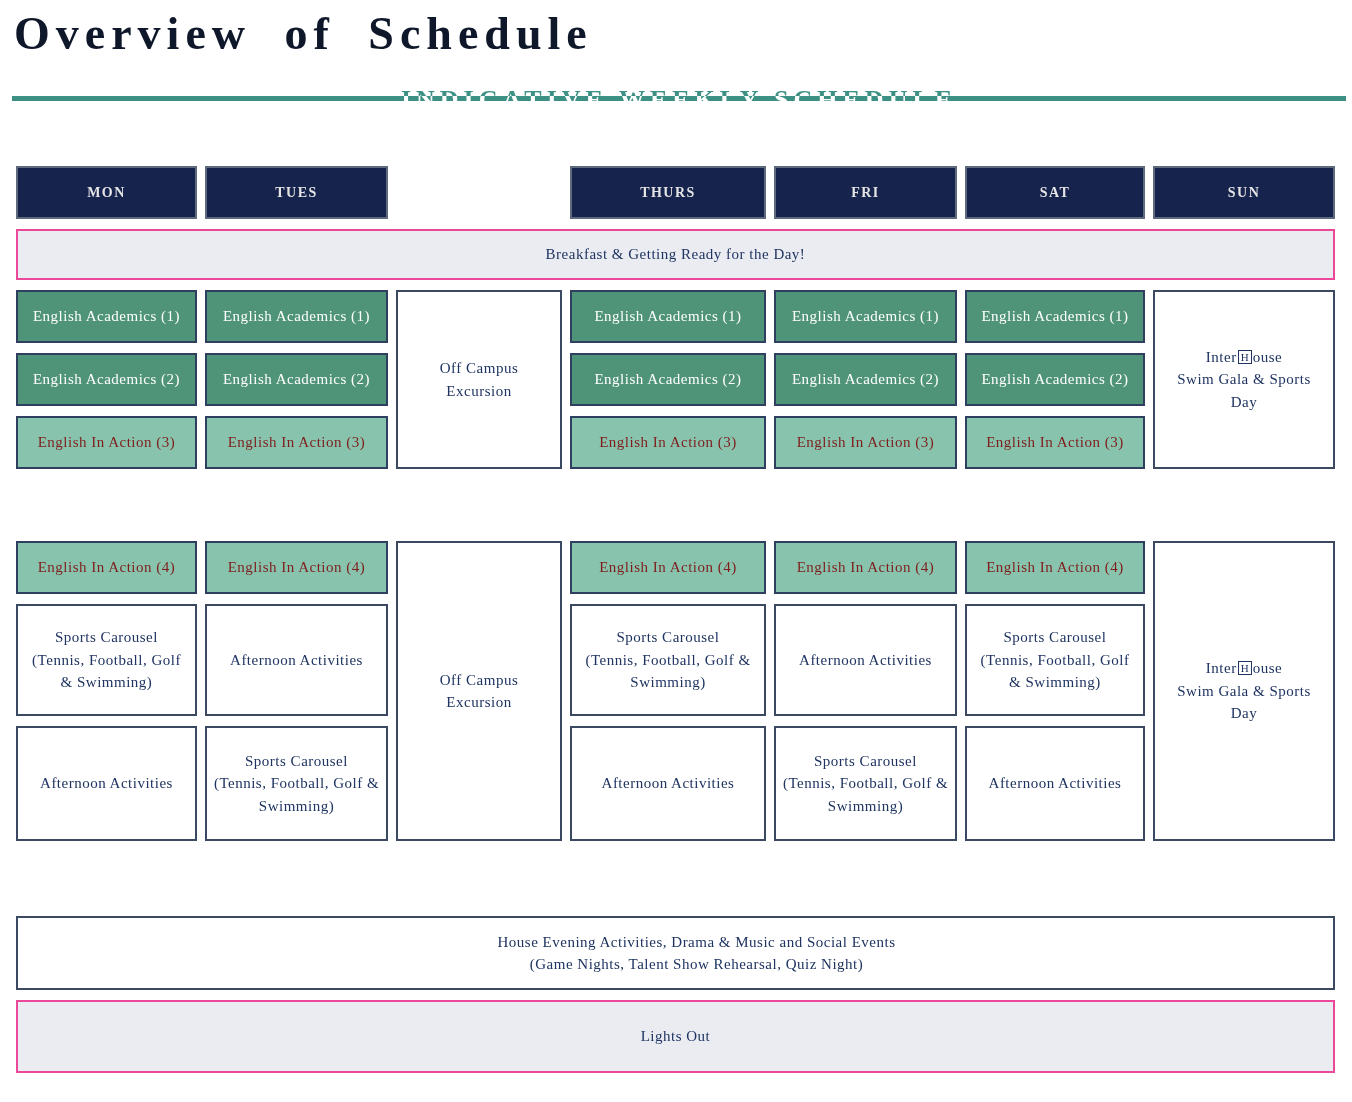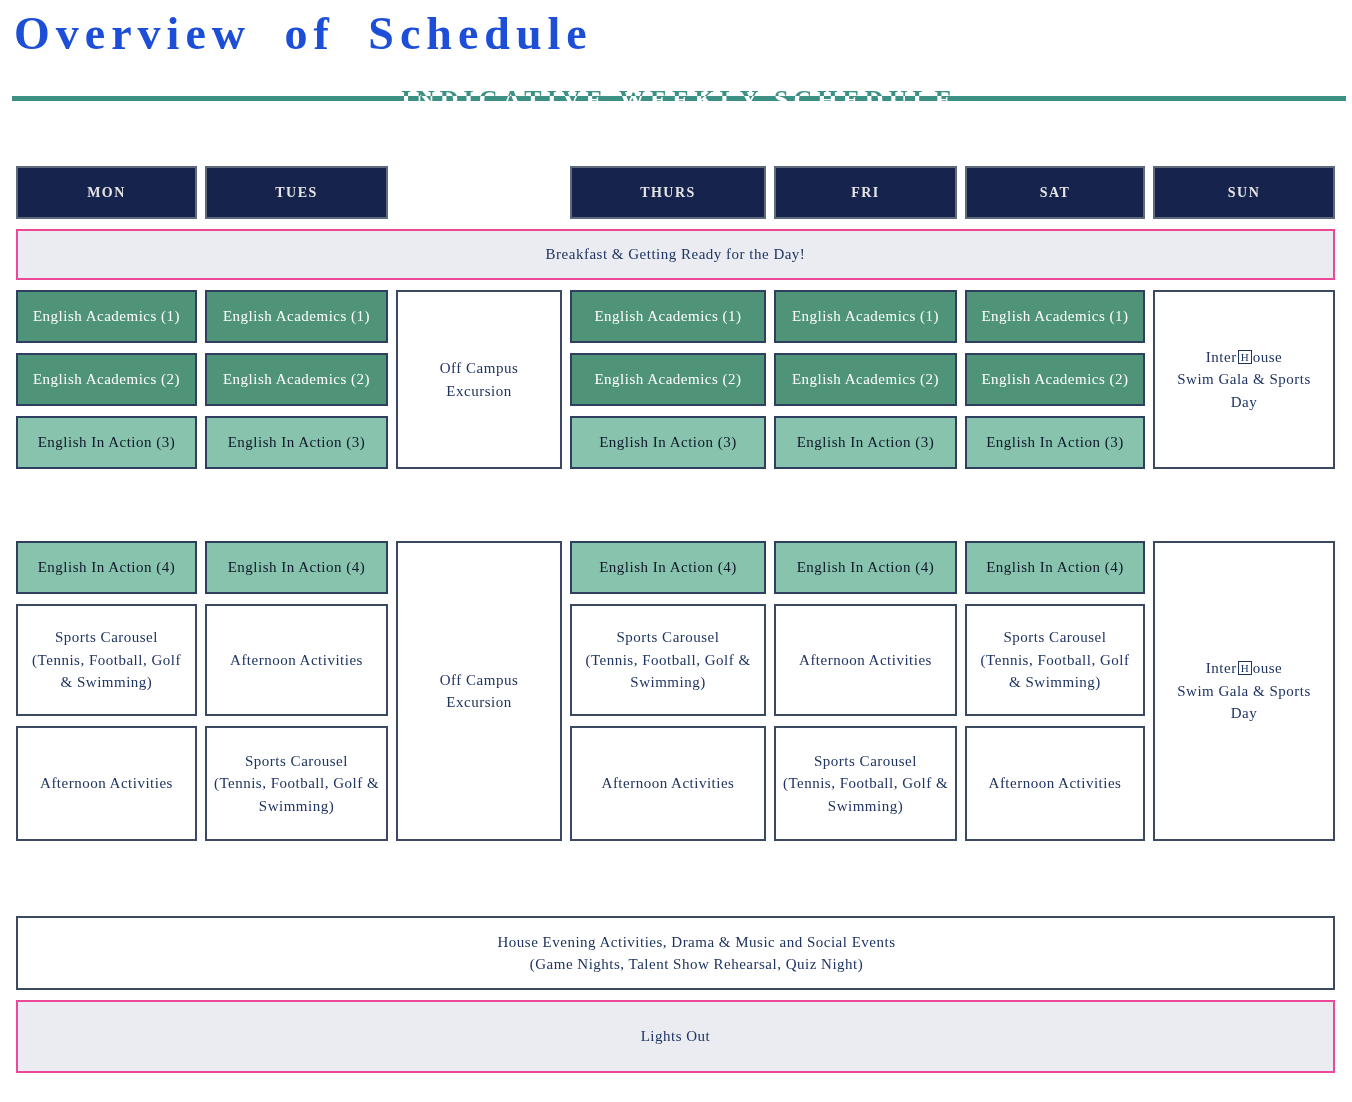--- a/index.html
+++ b/index.html
@@ -12,21 +12,21 @@
     font-family: "Liberation Serif", "DejaVu Serif", serif;
     color: #1f3461;
     overflow: hidden;
   }
   
   .title {
     margin: 6px 0 0 14px;
     font-size: 46px;
     font-weight: 700;
     line-height: 1.2;
-    color: #1d4ed8;
+    color: #0f172a;
     letter-spacing: 6px;
     word-spacing: 16px;
   }
   
   .divider {
     position: relative;
     height: 18px;
     margin: 24px 4px 0 10px;
     overflow: hidden;
   }
@@ -99,21 +99,21 @@
     padding-left: 48px;
   }
   .green-md {
     background: #4f9478;
     border: 2px solid #2f3f60;
     color: #ffffff;
   }
   .green-lt {
     background: #88c4ad;
     border: 2px solid #2f3f60;
-    color: #0f172a;
+    color: #7f1d1d;
   }
   .white-cell {
     background: #ffffff;
     border: 2px solid #3c4963;
     color: #1f3461;
   }
   .tofu {
     display: inline-block;
     font-size: 11px;
     line-height: 12px;

